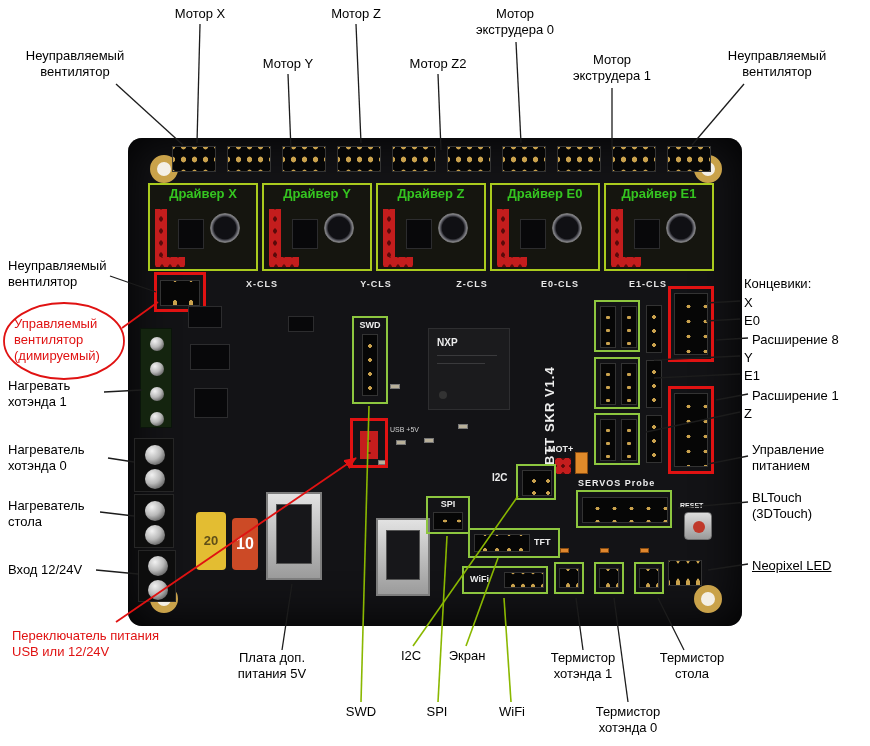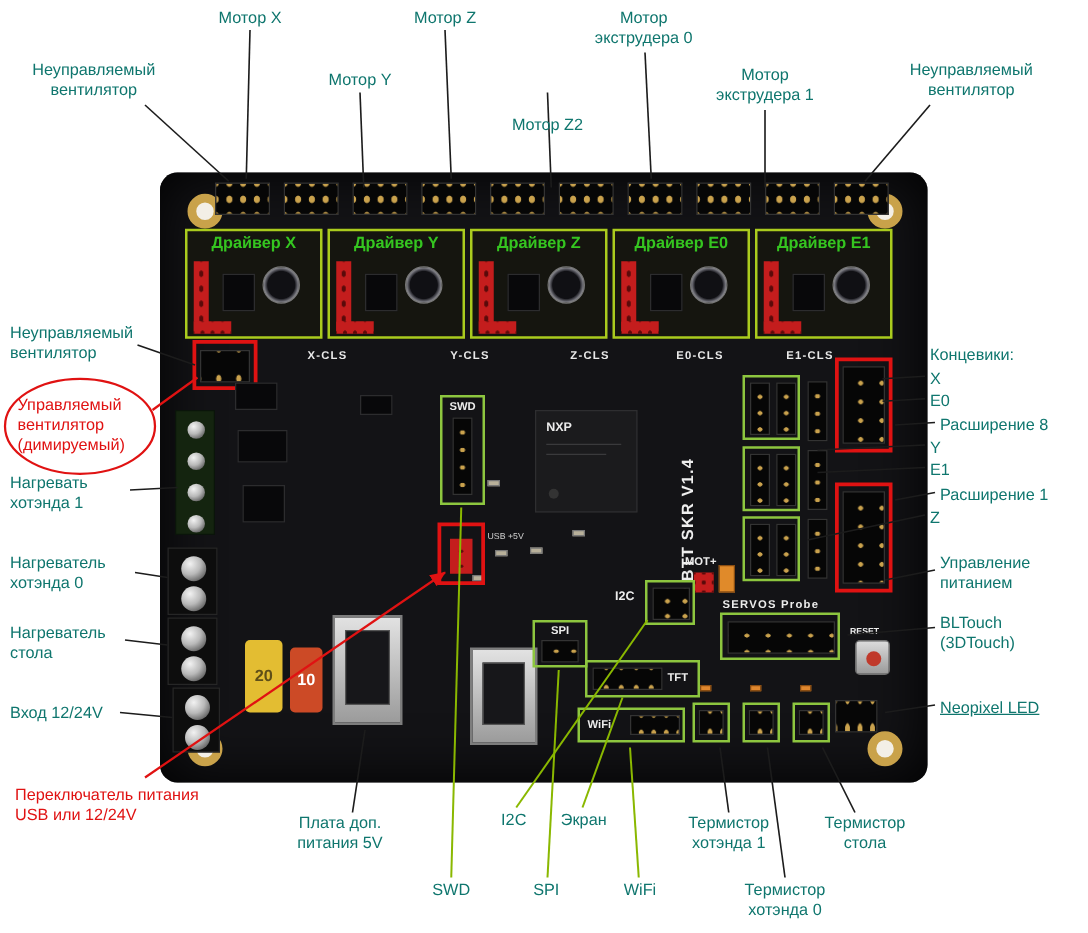--- a/index.html
+++ b/index.html
@@ -1,21 +1,21 @@
 <!DOCTYPE html>
 <html><head>
 <meta charset="utf-8">
 <style>
   * { margin:0; padding:0; box-sizing:border-box; }
   html,body { width:870px; height:746px; }
   body { background:#ffffff; font-family:"Liberation Sans", sans-serif; position:relative; overflow:hidden; }
   .scene { position:absolute; inset:0; width:870px; height:746px; }
 
   
-  .label { position:absolute; color:#0f766e; font-size:13px; line-height:1.22; white-space:pre-line; }
+  .label { position:absolute; color:#000000; font-size:13px; line-height:1.22; white-space:pre-line; }
   .label.c { text-align:center; }
   .label.red { color:#e01212; }
 
   
   .board { position:absolute; left:128px; top:138px; width:614px; height:488px;
            background:#131316; border-radius:14px; box-shadow: inset 0 0 46px #000; }
   .hole { position:absolute; width:28px; height:28px; border-radius:50%;
           background:#f3efe6; border:7px solid #c9a24a; }
   .topconn { position:absolute; top:8px; width:44px; height:26px; background:#060606; border:1px solid #333;
              background-image: radial-gradient(#caa24d 2.2px, transparent 2.8px);
@@ -138,21 +138,21 @@
     <div class="term" style="left:6px;top:356px;width:40px;height:54px;">
       <div class="screw" style="left:10px;top:6px;width:20px;height:20px;"></div>
       <div class="screw" style="left:10px;top:30px;width:20px;height:20px;"></div>
     </div>
     <div class="term" style="left:10px;top:412px;width:38px;height:52px;">
       <div class="screw" style="left:9px;top:5px;width:20px;height:20px;"></div>
       <div class="screw" style="left:9px;top:29px;width:20px;height:20px;"></div>
     </div>
 
     <div class="fuse" style="left:68px;top:374px;width:30px;height:58px;background:#e3bd32;color:#5f4f18;font-size:13px;line-height:58px;">20</div>
-    <div class="fuse" style="left:104px;top:380px;width:26px;height:52px;background:#cc4a26;color:#ffffff;font-size:13px;line-height:52px;">10</div>
+    <div class="fuse" style="left:104px;top:380px;width:26px;height:52px;background:#cc4a26;color:#ffffff;font-size:16px;line-height:52px;">10</div>
 
     <div class="usb" style="left:138px;top:354px;width:56px;height:88px;">
       <div class="slot"></div>
     </div>
     <div class="usb" style="left:248px;top:380px;width:54px;height:78px;">
       <div class="slot"></div>
     </div>
 
     <div class="chip" style="left:60px;top:168px;width:34px;height:22px;"></div>
     <div class="chip" style="left:62px;top:206px;width:40px;height:26px;"></div>
@@ -308,21 +308,21 @@
     </g>
   </svg>
 
   <div class="label c" style="left:150px;top:6px;width:100px;">Мотор X</div>
   <div class="label c" style="left:306px;top:6px;width:100px;">Мотор Z</div>
   <div class="label c" style="left:455px;top:6px;width:120px;">Мотор
 экструдера 0</div>
   <div class="label c" style="left:15px;top:48px;width:120px;">Неуправляемый
 вентилятор</div>
   <div class="label c" style="left:238px;top:56px;width:100px;">Мотор Y</div>
-  <div class="label c" style="left:388px;top:56px;width:100px;margin-top:36px;">Мотор Z2</div>
+  <div class="label c" style="left:388px;top:56px;width:100px;">Мотор Z2</div>
   <div class="label c" style="left:550px;top:52px;width:124px;">Мотор
 экструдера 1</div>
   <div class="label c" style="left:712px;top:48px;width:130px;">Неуправляемый
 вентилятор</div>
 
   <div class="label" style="left:8px;top:258px;width:120px;">Неуправляемый
 вентилятор</div>
   <div class="label red" style="left:14px;top:316px;width:116px;">Управляемый
 вентилятор
 (димируемый)</div>

